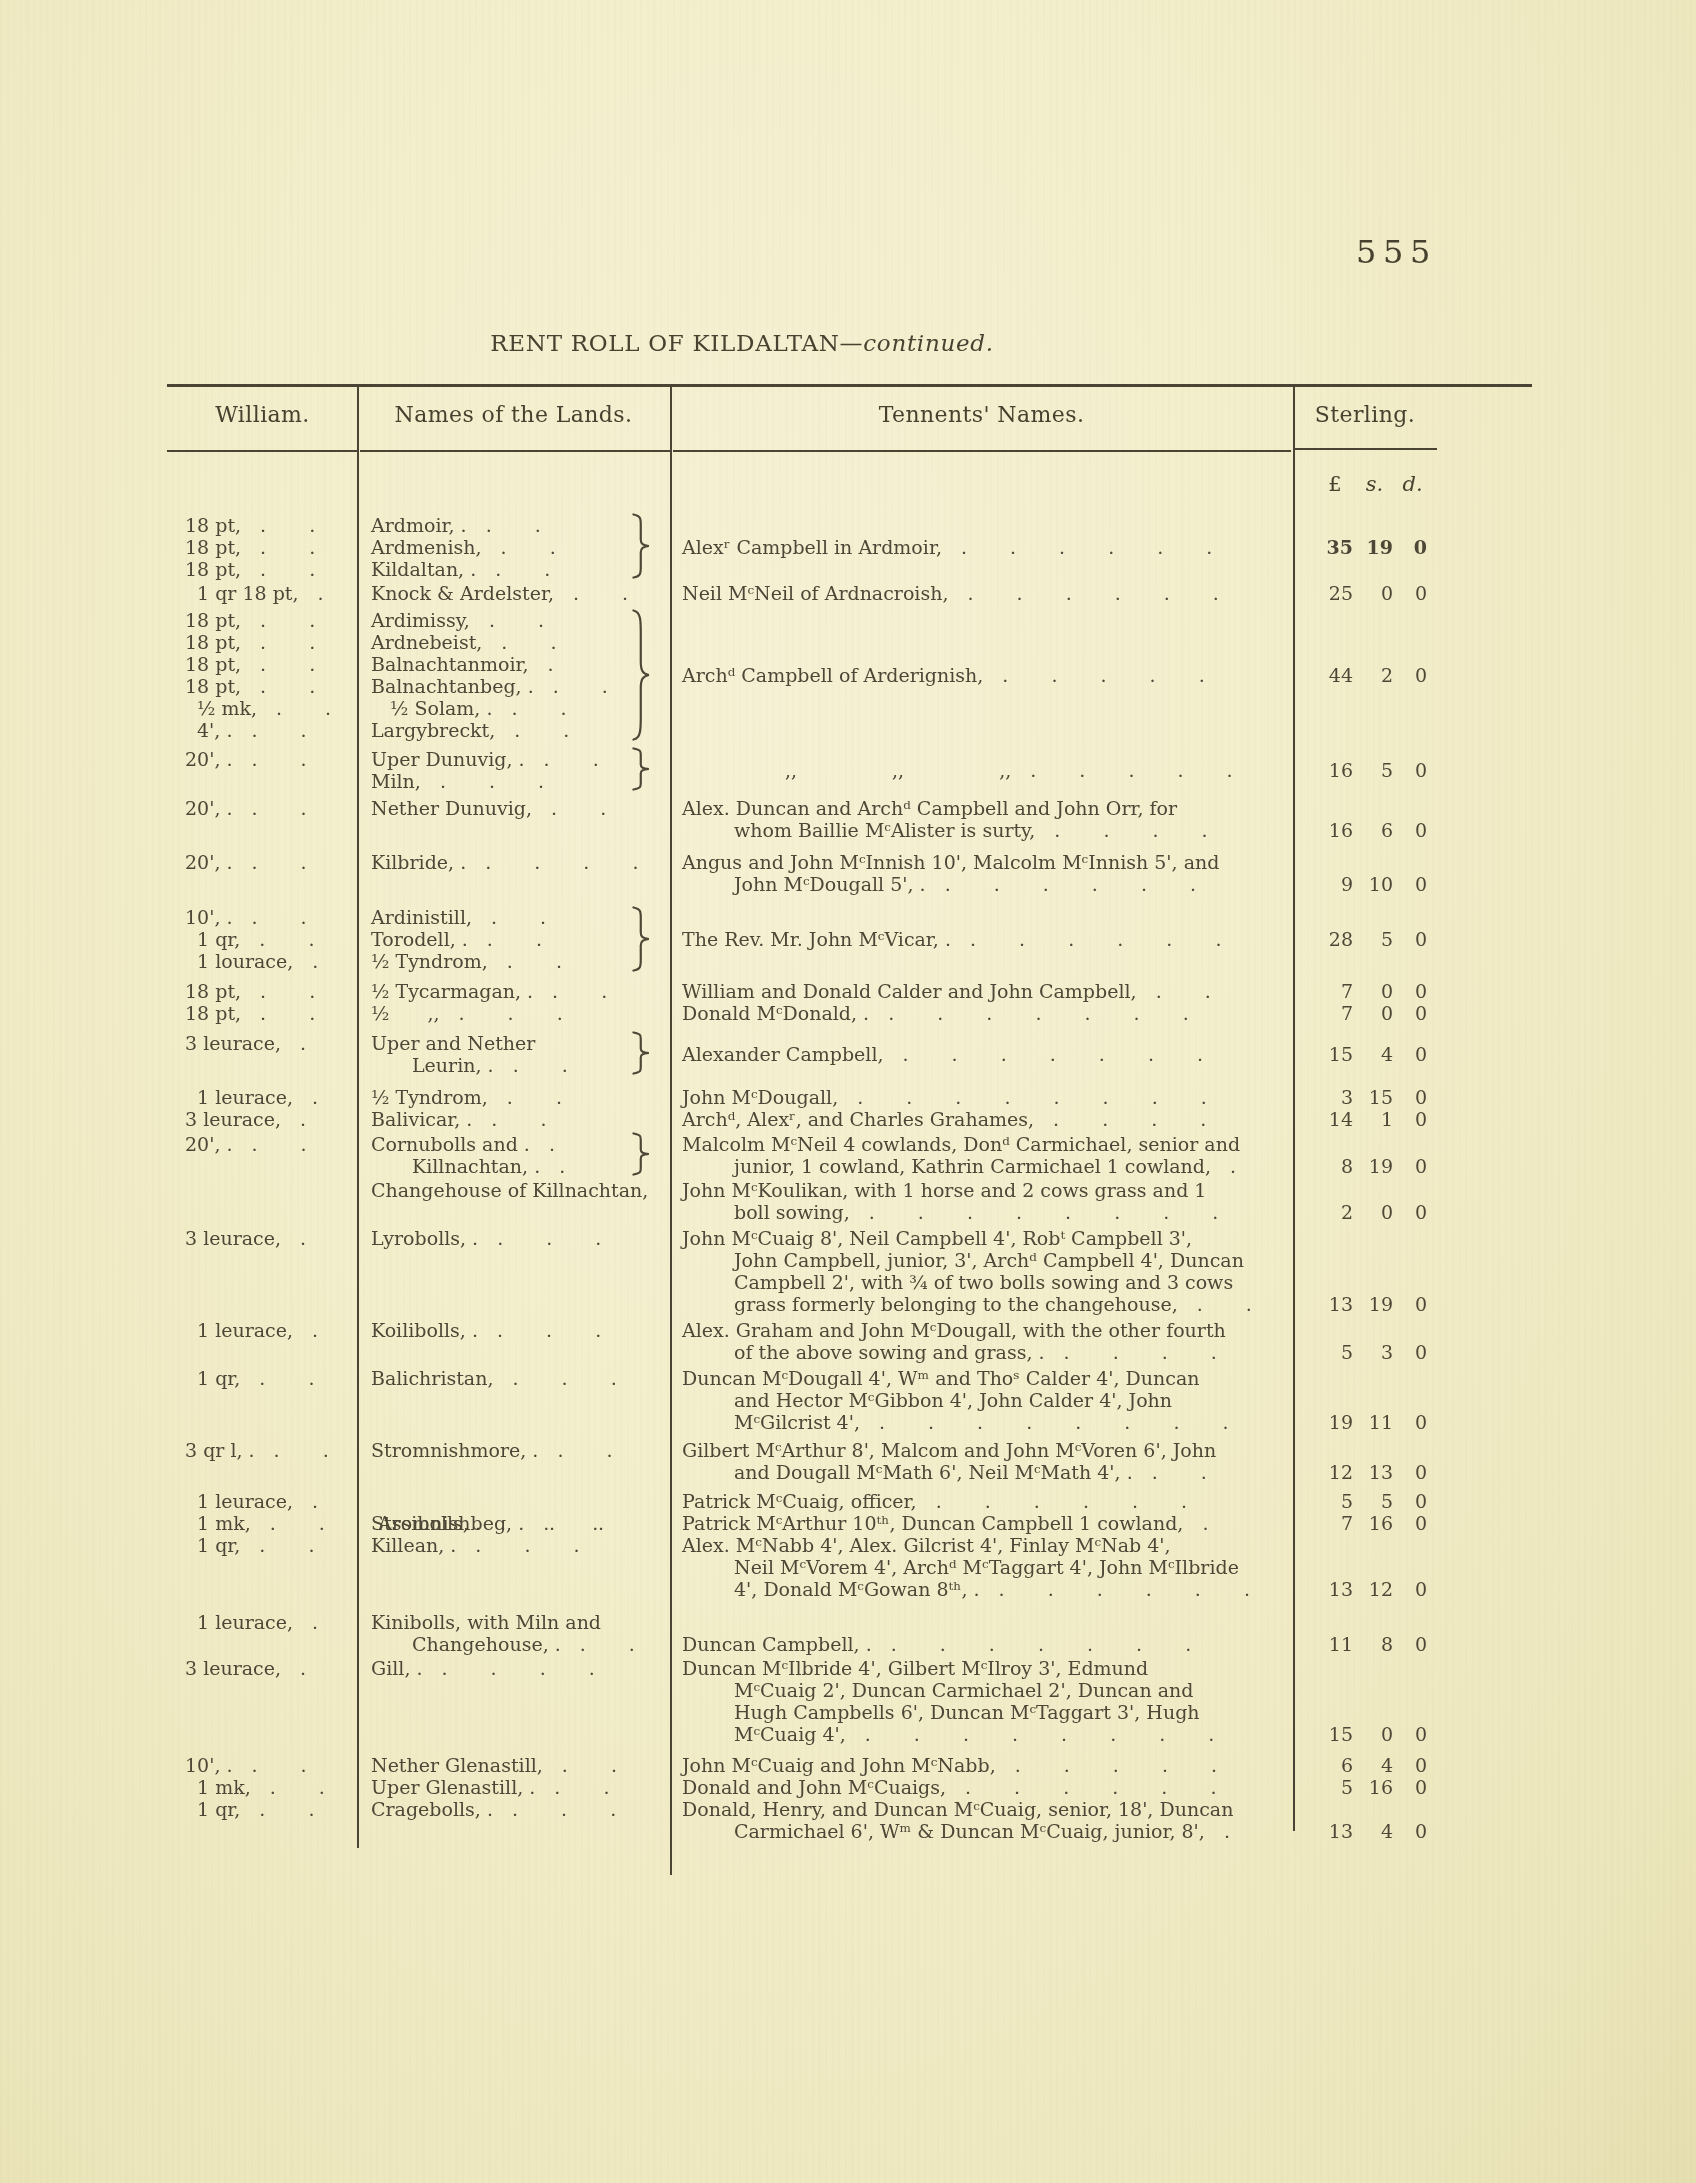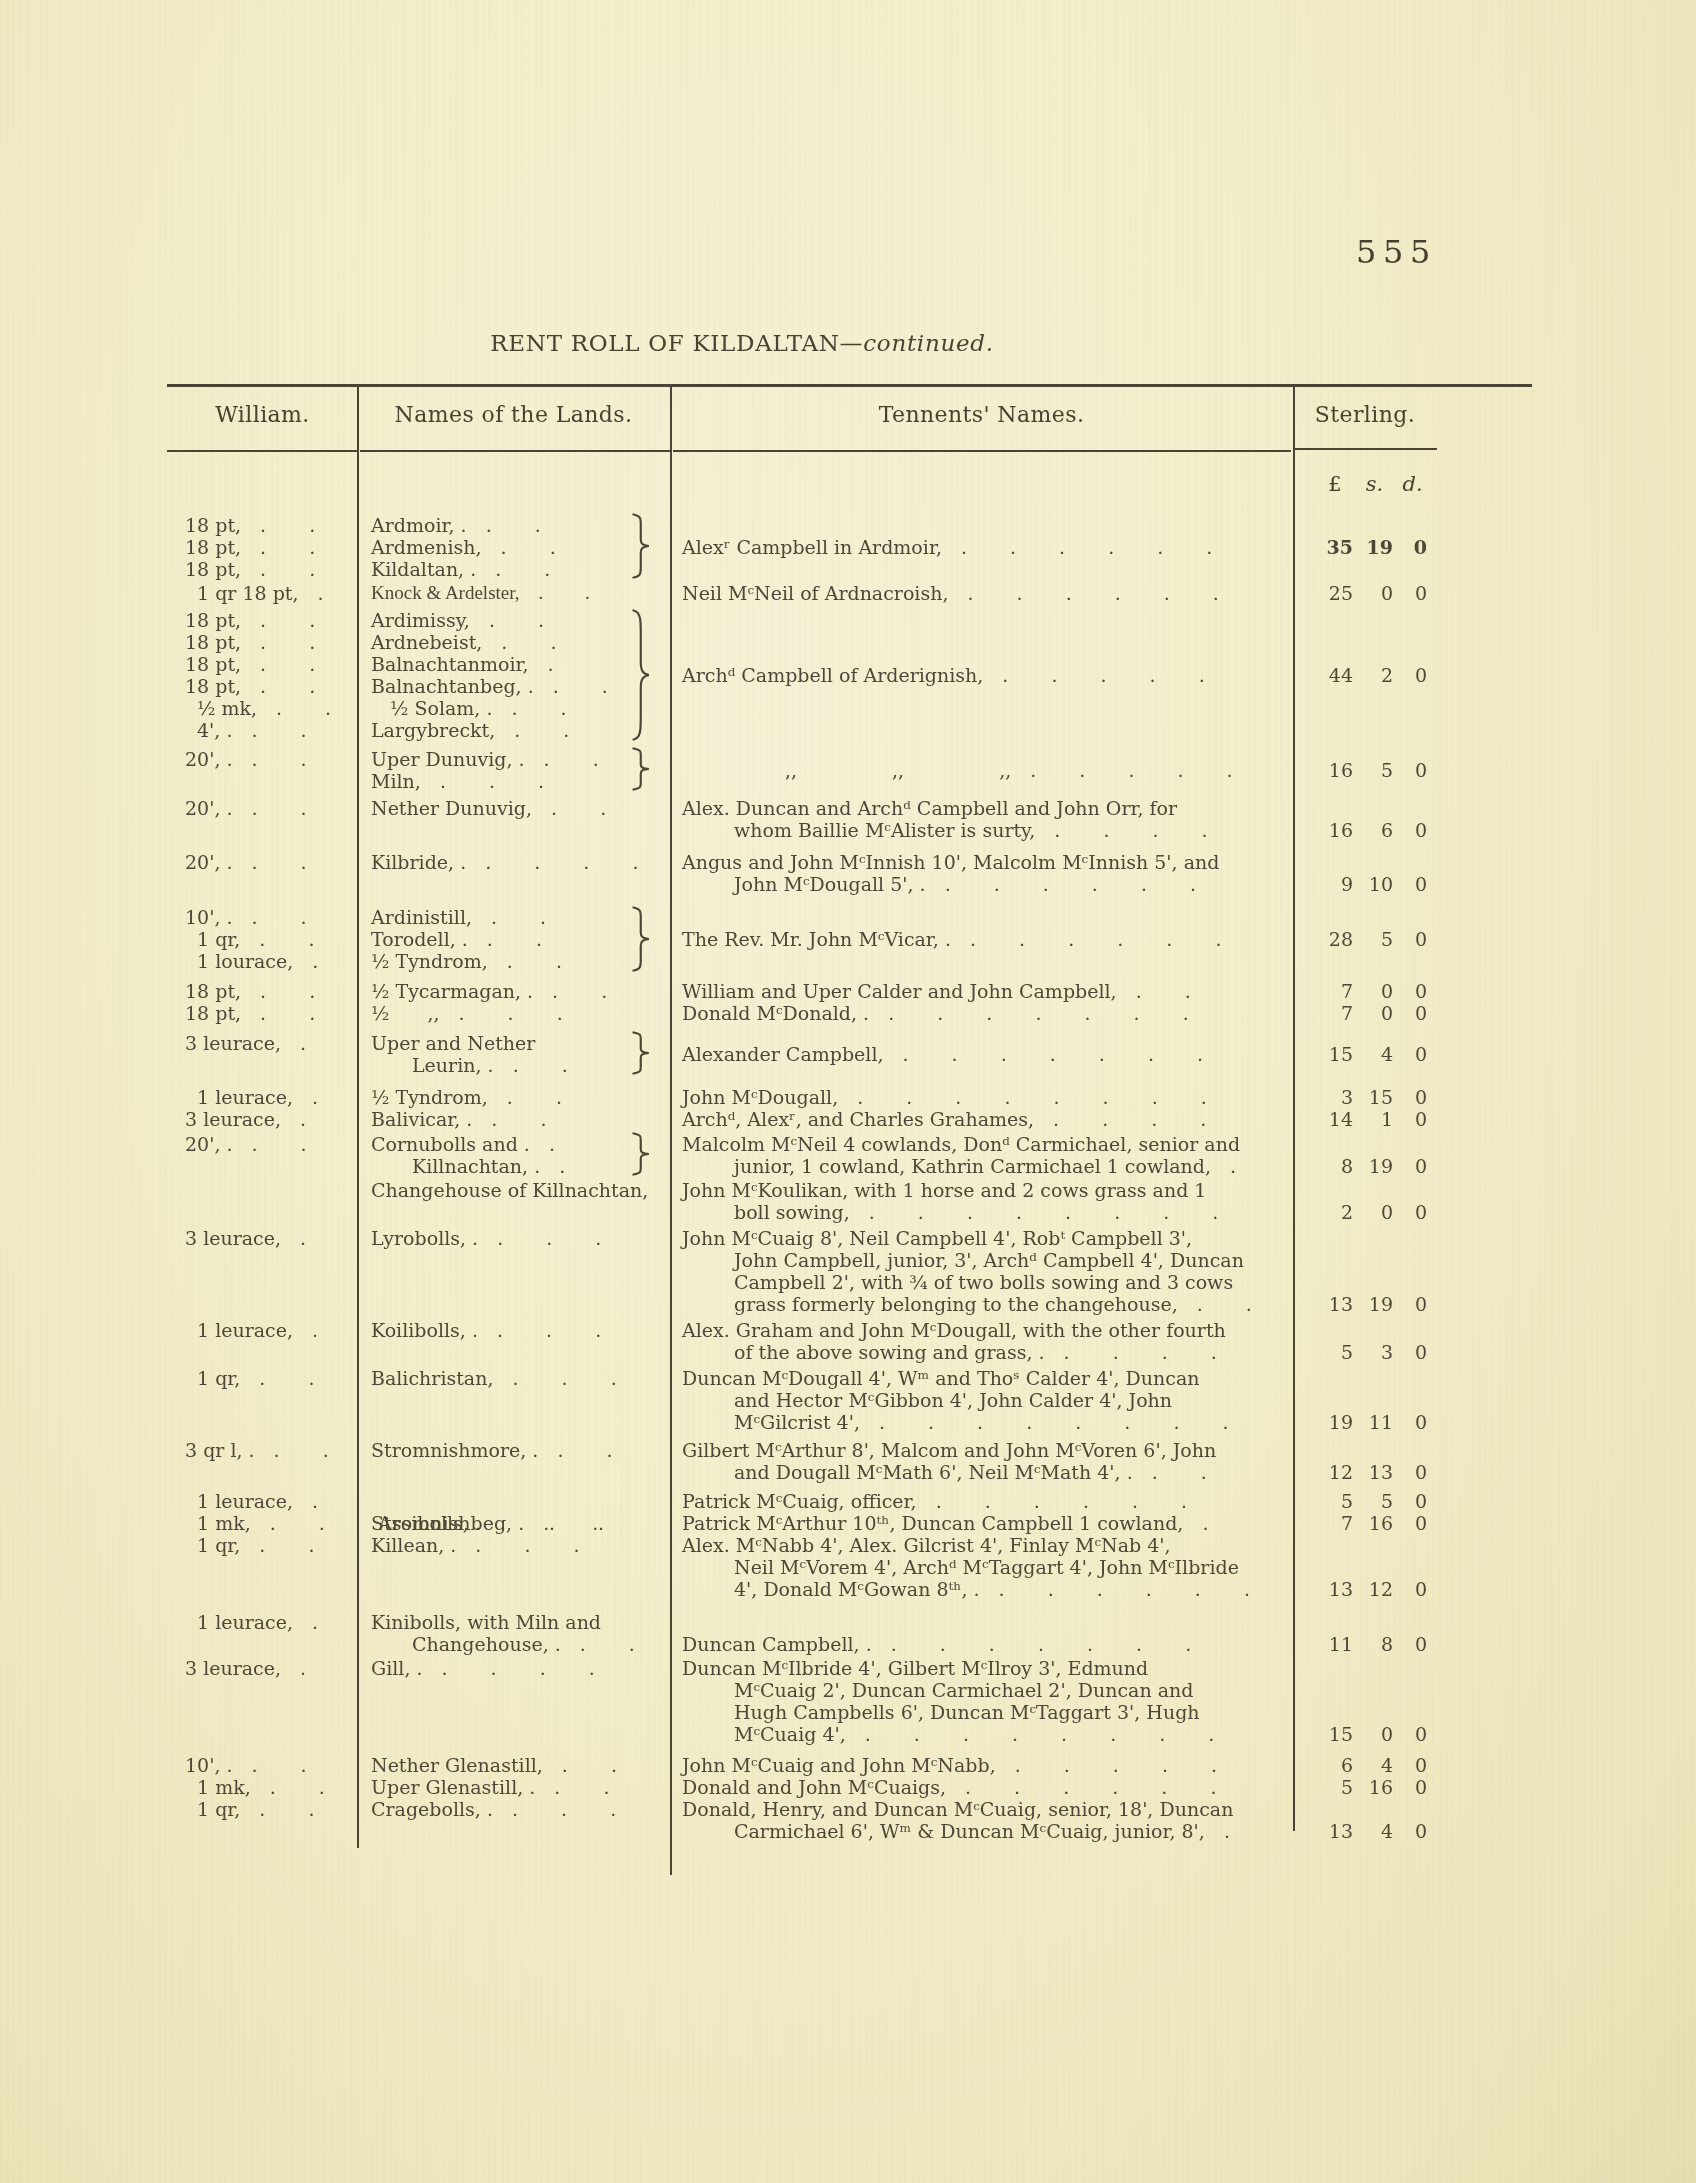--- a/index.html
+++ b/index.html
@@ -95,21 +95,21 @@
   <div id="tbody">
       <div class="bl" style="left: 185px; top: 514px;"><span>18 pt,</span><span class="dots">. .</span></div>
       <div class="bl" style="left: 371px; top: 514px;"><span>Ardmoir, .</span><span class="dots">. .</span></div>
       <div class="bl" style="left: 185px; top: 536px;"><span>18 pt,</span><span class="dots">. .</span></div>
       <div class="bl" style="left: 371px; top: 536px;"><span>Ardmenish,</span><span class="dots">. .</span></div>
       <div class="bl" style="left: 682px; top: 536px;"><span>Alexʳ Campbell in Ardmoir,</span><span class="dots">. . . . . .</span></div>
       <div class="amt" style="left: 1294px; top: 536px; font-weight: bold;"><span class="a-l">35</span><span class="a-s">19</span><span class="a-d">0</span></div>
       <div class="bl" style="left: 185px; top: 558px;"><span>18 pt,</span><span class="dots">. .</span></div>
       <div class="bl" style="left: 371px; top: 558px;"><span>Kildaltan, .</span><span class="dots">. .</span></div>
       <div class="bl" style="left: 197px; top: 582px;"><span>1 qr 18 pt,</span><span class="dots">.</span></div>
-      <div class="bl" style="left: 371px; top: 582px; font-family: Liberation Serif, serif;"><span>Knock &amp; Ardelster,</span><span class="dots">. .</span></div>
+      <div class="bl" style="left: 371px; top: 582px;"><span>Knock &amp; Ardelster,</span><span class="dots">. .</span></div>
       <div class="bl" style="left: 682px; top: 582px;"><span>Neil MᶜNeil of Ardnacroish,</span><span class="dots">. . . . . .</span></div>
       <div class="amt" style="left: 1294px; top: 582px;"><span class="a-l">25</span><span class="a-s">0</span><span class="a-d">0</span></div>
       <div class="bl" style="left: 185px; top: 609px;"><span>18 pt,</span><span class="dots">. .</span></div>
       <div class="bl" style="left: 371px; top: 609px;"><span>Ardimissy,</span><span class="dots">. .</span></div>
       <div class="bl" style="left: 185px; top: 631px;"><span>18 pt,</span><span class="dots">. .</span></div>
       <div class="bl" style="left: 371px; top: 631px;"><span>Ardnebeist,</span><span class="dots">. .</span></div>
       <div class="bl" style="left: 185px; top: 653px;"><span>18 pt,</span><span class="dots">. .</span></div>
       <div class="bl" style="left: 371px; top: 653px;"><span>Balnachtanmoir,</span><span class="dots">.</span></div>
       <div class="bl" style="left: 682px; top: 664px;"><span>Archᵈ Campbell of Arderignish,</span><span class="dots">. . . . .</span></div>
       <div class="amt" style="left: 1294px; top: 664px;"><span class="a-l">44</span><span class="a-s">2</span><span class="a-d">0</span></div>
@@ -137,21 +137,21 @@
       <div class="bl" style="left: 185px; top: 906px;"><span>10', .</span><span class="dots">. .</span></div>
       <div class="bl" style="left: 371px; top: 906px;"><span>Ardinistill,</span><span class="dots">. .</span></div>
       <div class="bl" style="left: 197px; top: 928px;"><span>1 qr,</span><span class="dots">. .</span></div>
       <div class="bl" style="left: 371px; top: 928px;"><span>Torodell, .</span><span class="dots">. .</span></div>
       <div class="bl" style="left: 682px; top: 928px;"><span>The Rev. Mr. John MᶜVicar, .</span><span class="dots">. . . . . .</span></div>
       <div class="amt" style="left: 1294px; top: 928px;"><span class="a-l">28</span><span class="a-s">5</span><span class="a-d">0</span></div>
       <div class="bl" style="left: 197px; top: 950px;"><span>1 lourace,</span><span class="dots">.</span></div>
       <div class="bl" style="left: 371px; top: 950px;"><span>½ Tyndrom,</span><span class="dots">. .</span></div>
       <div class="bl" style="left: 185px; top: 980px;"><span>18 pt,</span><span class="dots">. .</span></div>
       <div class="bl" style="left: 371px; top: 980px;"><span>½ Tycarmagan, .</span><span class="dots">. .</span></div>
-      <div class="bl" style="left: 682px; top: 980px;"><span>William and Uper Calder and John Campbell,</span><span class="dots">. .</span></div>
+      <div class="bl" style="left: 682px; top: 980px;"><span>William and Donald Calder and John Campbell,</span><span class="dots">. .</span></div>
       <div class="amt" style="left: 1294px; top: 980px;"><span class="a-l">7</span><span class="a-s">0</span><span class="a-d">0</span></div>
       <div class="bl" style="left: 185px; top: 1002px;"><span>18 pt,</span><span class="dots">. .</span></div>
       <div class="bl" style="left: 371px; top: 1002px;"><span>½  ,,</span><span class="dots">. . .</span></div>
       <div class="bl" style="left: 682px; top: 1002px;"><span>Donald MᶜDonald, .</span><span class="dots">. . . . . . .</span></div>
       <div class="amt" style="left: 1294px; top: 1002px;"><span class="a-l">7</span><span class="a-s">0</span><span class="a-d">0</span></div>
       <div class="bl" style="left: 185px; top: 1032px;"><span>3 leurace,</span><span class="dots">.</span></div>
       <div class="bl" style="left: 371px; top: 1032px;"><span>Uper and Nether</span></div>
       <div class="bl" style="left: 682px; top: 1043px;"><span>Alexander Campbell,</span><span class="dots">. . . . . . .</span></div>
       <div class="amt" style="left: 1294px; top: 1043px;"><span class="a-l">15</span><span class="a-s">4</span><span class="a-d">0</span></div>
       <div class="bl" style="left: 412px; top: 1054px;"><span>Leurin, .</span><span class="dots">. .</span></div>

